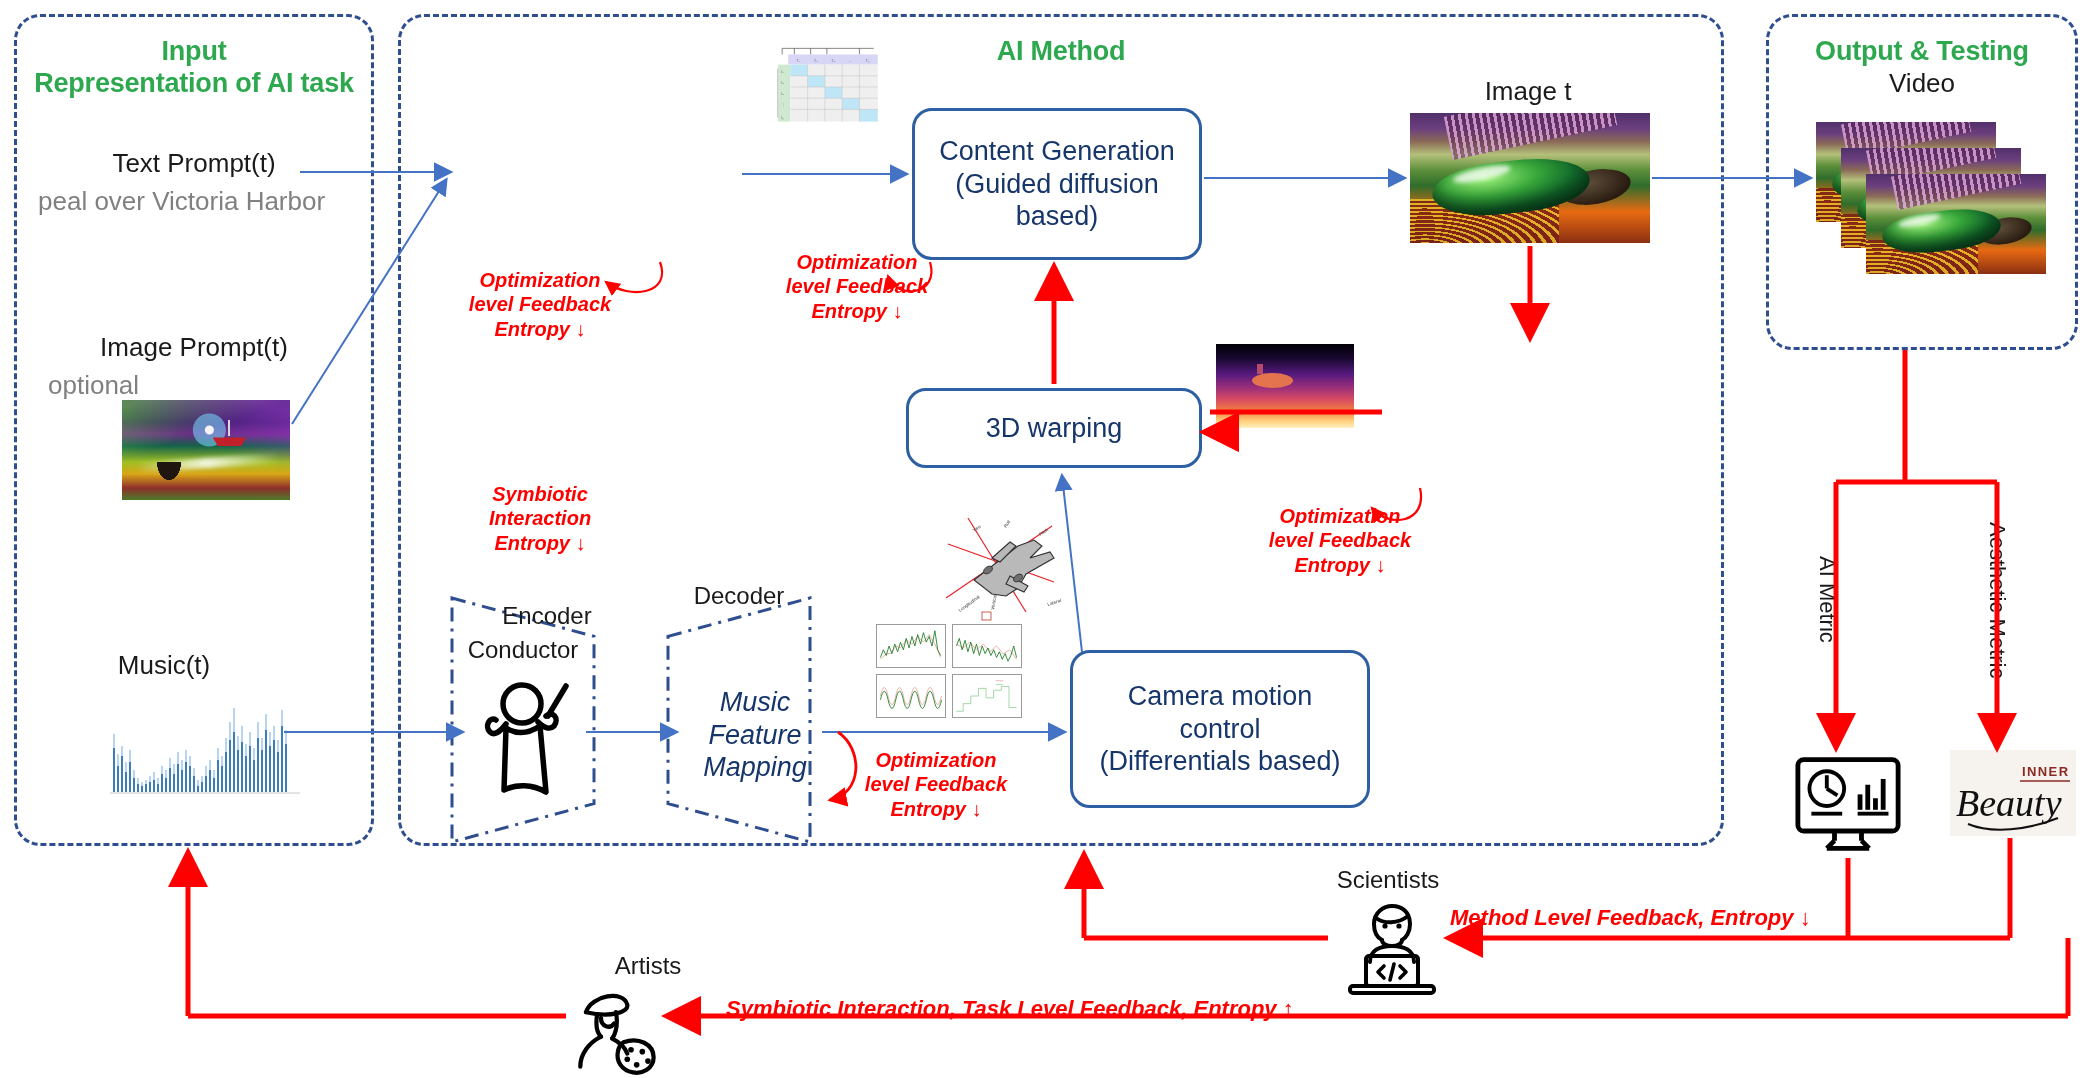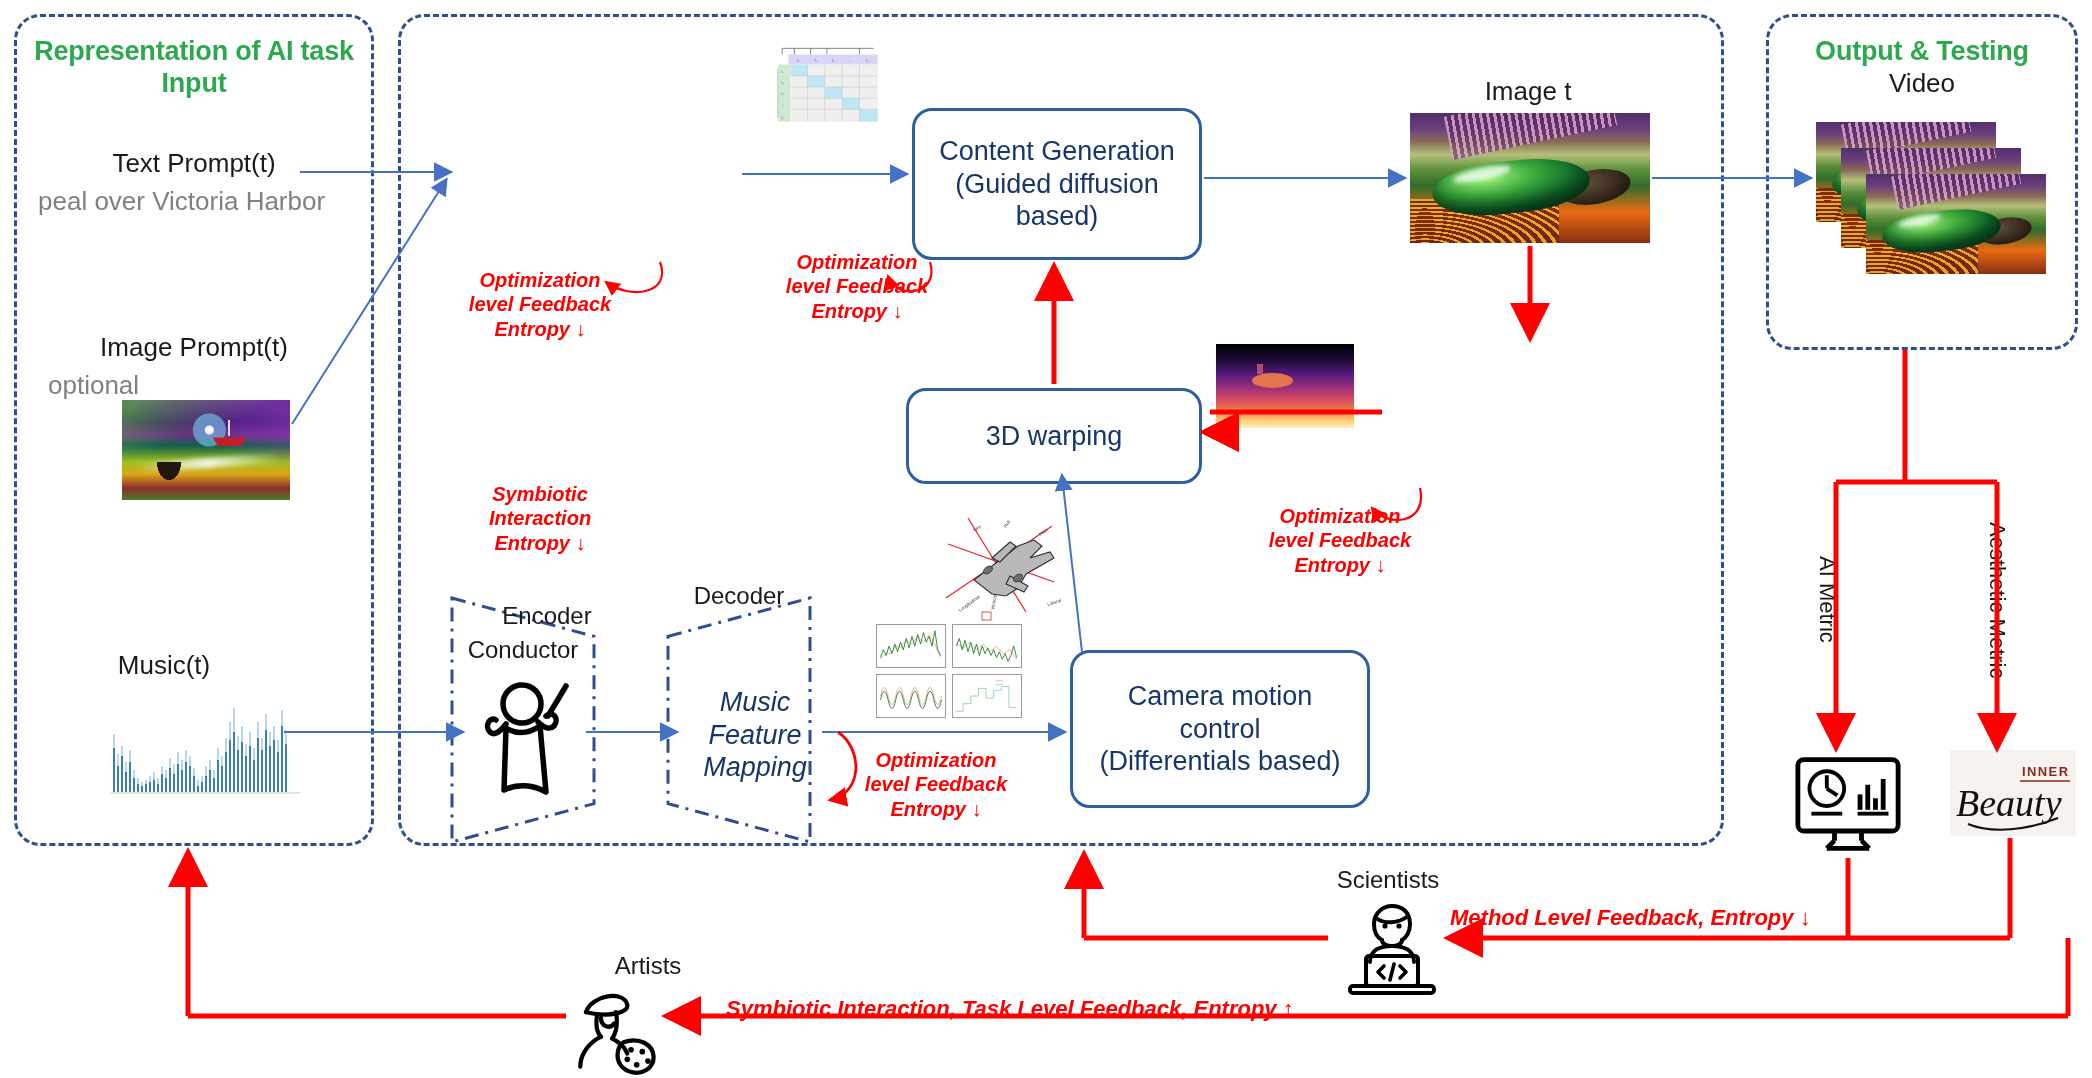--- a/index.html
+++ b/index.html
@@ -83,24 +83,25 @@
 </head>
 <body>
 
 <div id="stage">
 
   <div class="panel" style="left:14px;top:14px;width:360px;height:832px;"></div>
   <div class="panel" style="left:398px;top:14px;width:1326px;height:832px;"></div>
   <div class="panel" style="left:1766px;top:14px;width:312px;height:336px;"></div>
 
   <div class="abs panel-title" style="left:14px;top:36px;width:360px;">
+    <div>Input</div>
     <div>Representation of AI task</div>
-    <div>Input</div>
-  </div>
-
+  </div>
+
+  <div class="abs panel-title" style="left:398px;top:36px;width:1326px;">AI Method</div>
 
   <div class="abs panel-title" style="left:1766px;top:36px;width:312px;">Output &amp; Testing</div>
   <div class="abs blk" style="left:1766px;top:68px;width:312px;">Video</div>
 
   <div class="abs blk" style="left:24px;top:148px;width:340px;">Text Prompt(t)</div>
   <div class="abs gry" style="left:14px;top:186px;width:360px;">peal over Victoria Harbor</div>
 
   <div class="abs blk" style="left:24px;top:332px;width:340px;">Image Prompt(t)</div>
   <div class="abs gry" style="left:24px;top:370px;width:340px;">optional</div>
 
@@ -282,21 +283,21 @@
   </svg>
 
 
   <div class="rbox" style="left:912px;top:108px;width:290px;height:152px;">
     <div class="boxtxt" style="white-space:pre-line;">Content Generation
 (Guided diffusion
 based)</div>
   </div>
 
 
-  <div class="rbox" style="left:906px;top:388px;width:296px;height:96px;">
+  <div class="rbox" style="left:906px;top:388px;width:296px;height:80px;">
     <div class="boxtxt" style="white-space:pre-line;">3D warping</div>
   </div>
 
   <div class="abs" style="left:680px;top:660px;width:150px;height:150px;display:flex;align-items:center;justify-content:center;font-style:italic;">
     <div class="boxtxt" style="white-space:pre-line;">Music
 Feature
 Mapping</div>
   </div>
 
   <div class="rbox" style="left:1070px;top:650px;width:300px;height:158px;">

